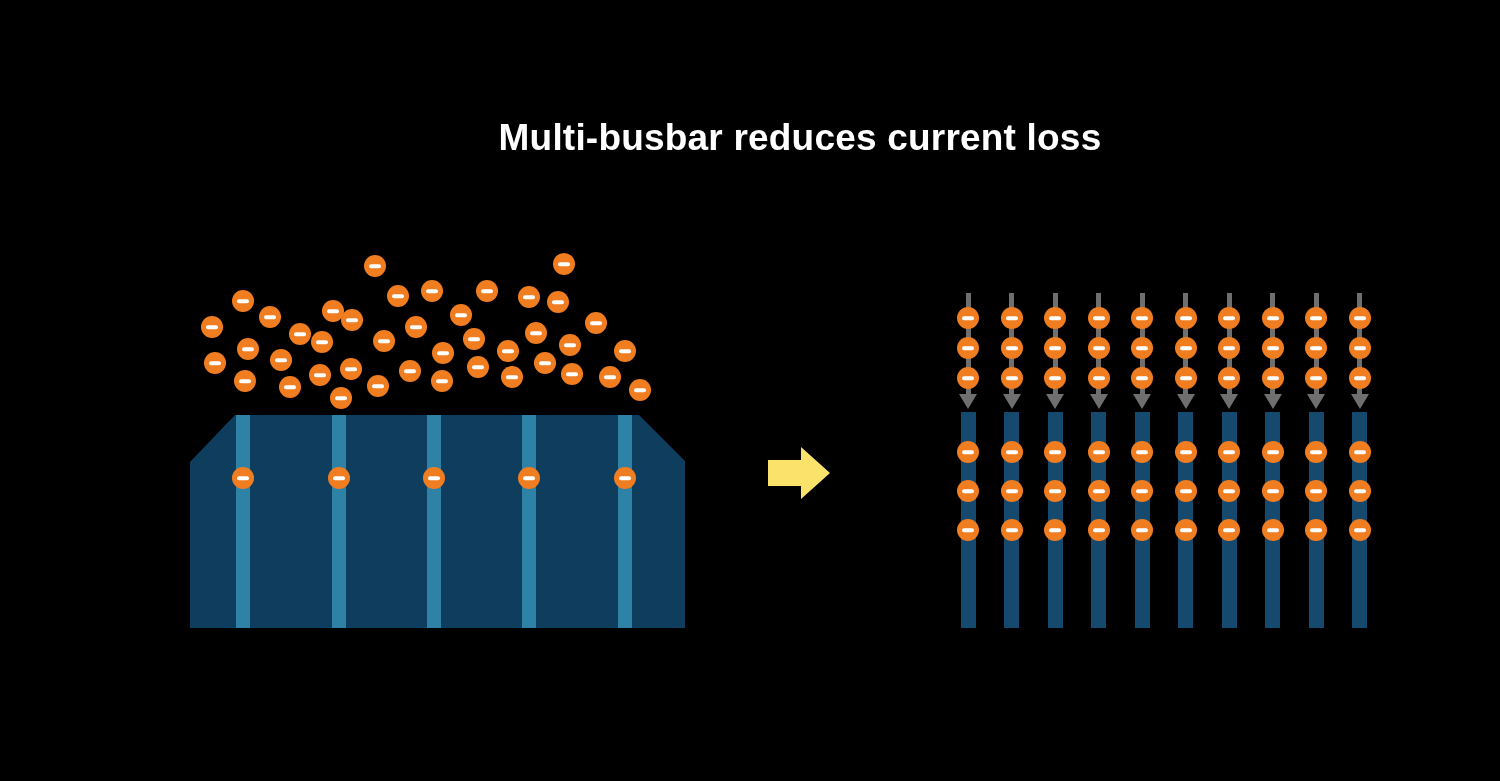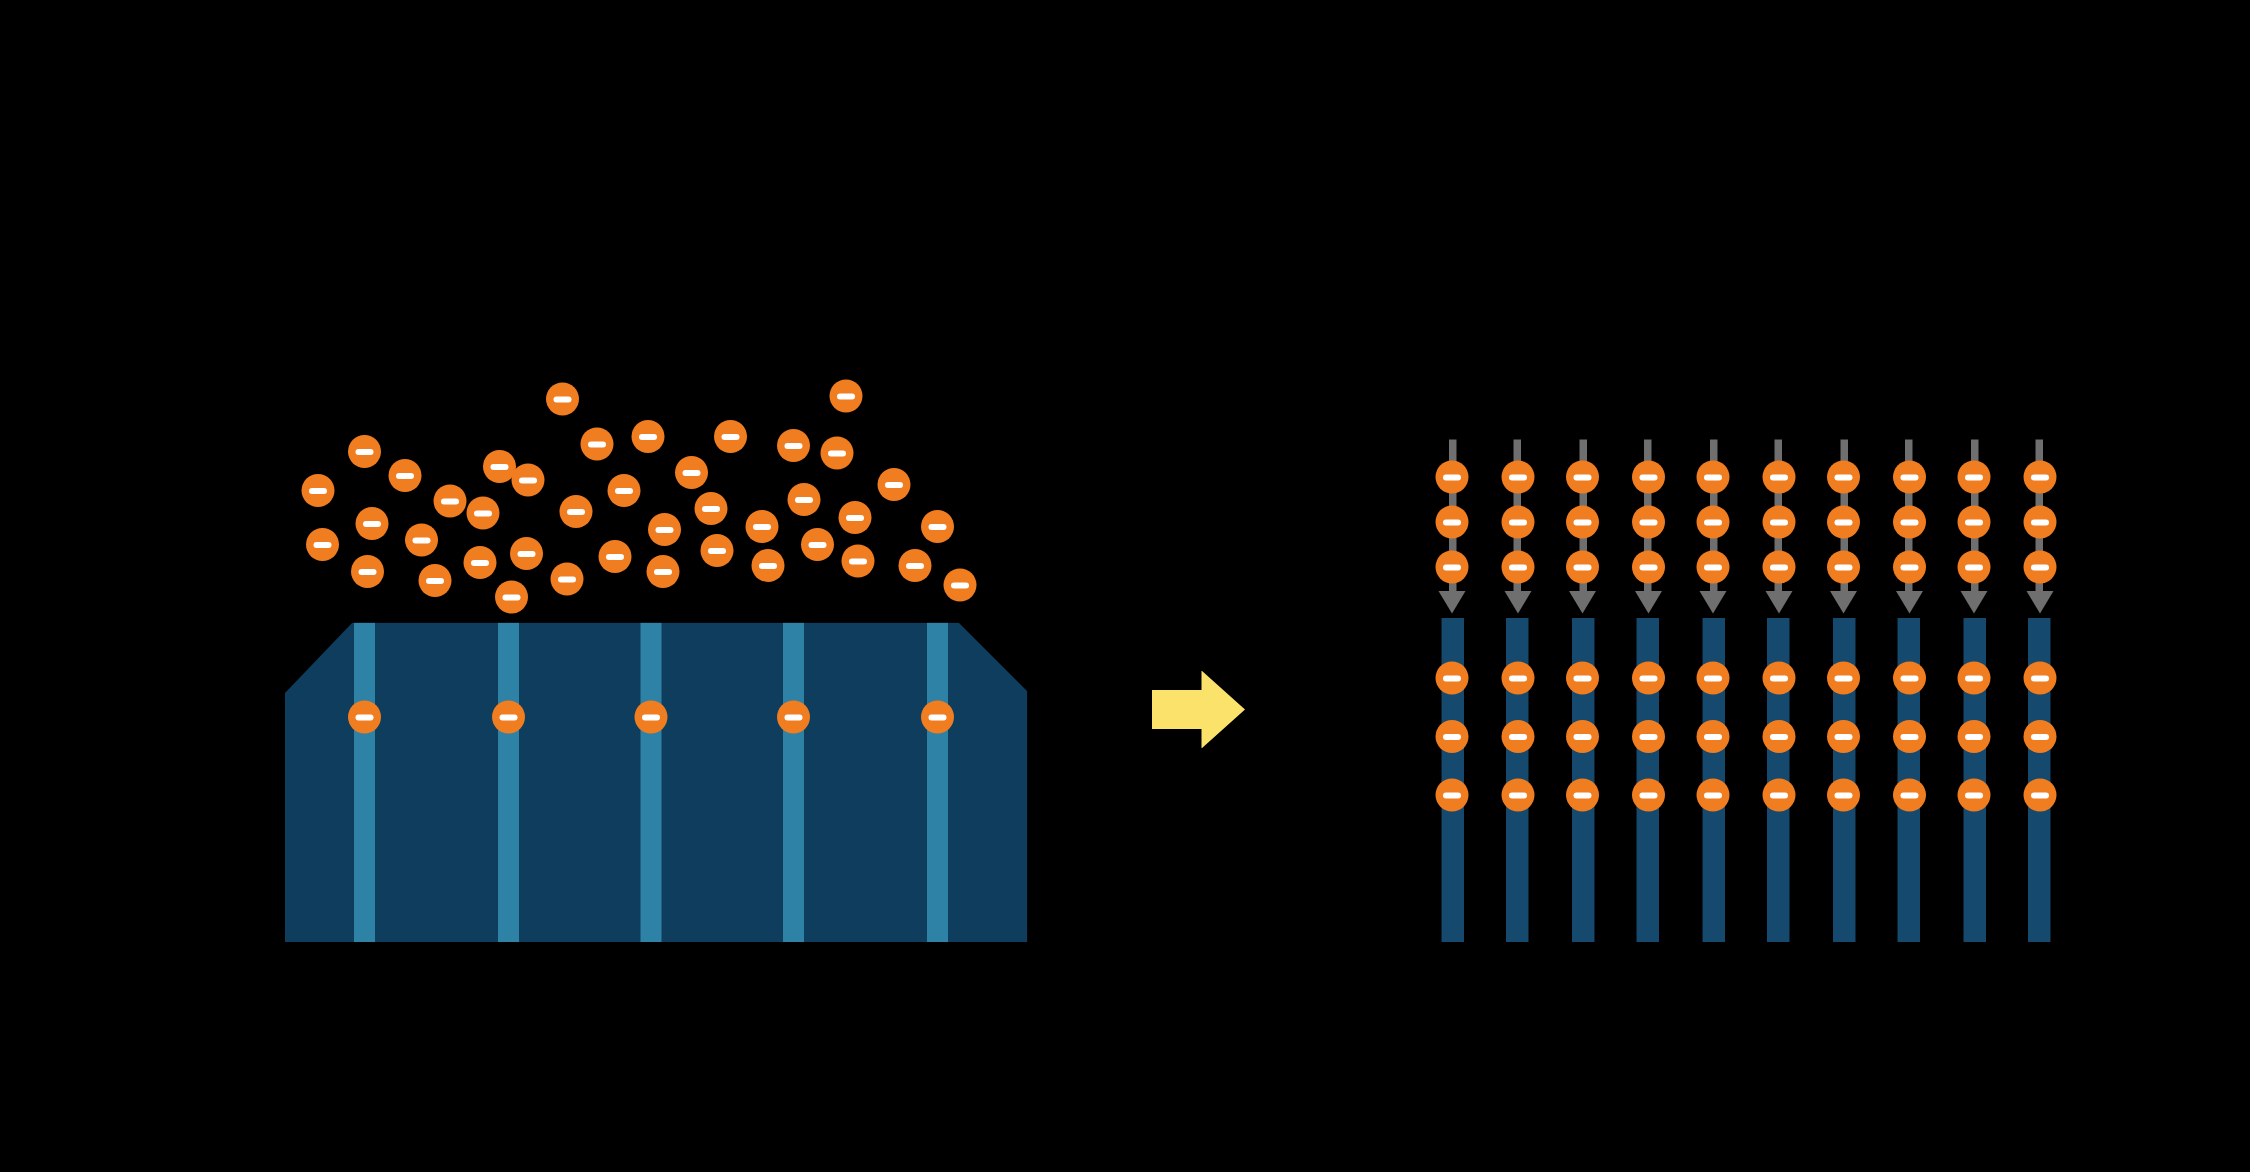--- a/index.html
+++ b/index.html
@@ -44,20 +44,21 @@
     position:absolute;
     left:768px; top:447px;
     width:62px; height:52px;
     clip-path:polygon(0px 13px, 33px 13px, 33px 0px, 62px 26px, 33px 52px, 33px 39px, 0px 39px);
   }
 </style>
 </head>
 <body>
 
 <div id="canvas" style="background: rgb(0, 0, 0);">
+  <div class="title" style="color: rgb(255, 255, 255);">Multi-busbar reduces current loss</div>
   <div id="left-cell" style="background: rgb(14, 61, 94);">
       <div class="stripe" style="left: 46px; background: rgb(46, 130, 165);"></div>
       <div class="stripe" style="left: 142px; background: rgb(46, 130, 165);"></div>
       <div class="stripe" style="left: 237px; background: rgb(46, 130, 165);"></div>
       <div class="stripe" style="left: 332px; background: rgb(46, 130, 165);"></div>
       <div class="stripe" style="left: 428px; background: rgb(46, 130, 165);"></div>
     </div>
   <div id="transition-arrow" style="background: rgb(251, 226, 107);"></div>
 <div class="shaft" style="left: 965.5px; top: 293px; height: 103px; background: rgb(111, 111, 111);"></div>
     <div class="arrowhead" style="left: 959px; top: 394px; border-top-color: rgb(111, 111, 111); border-top-width: 15px;"></div>

